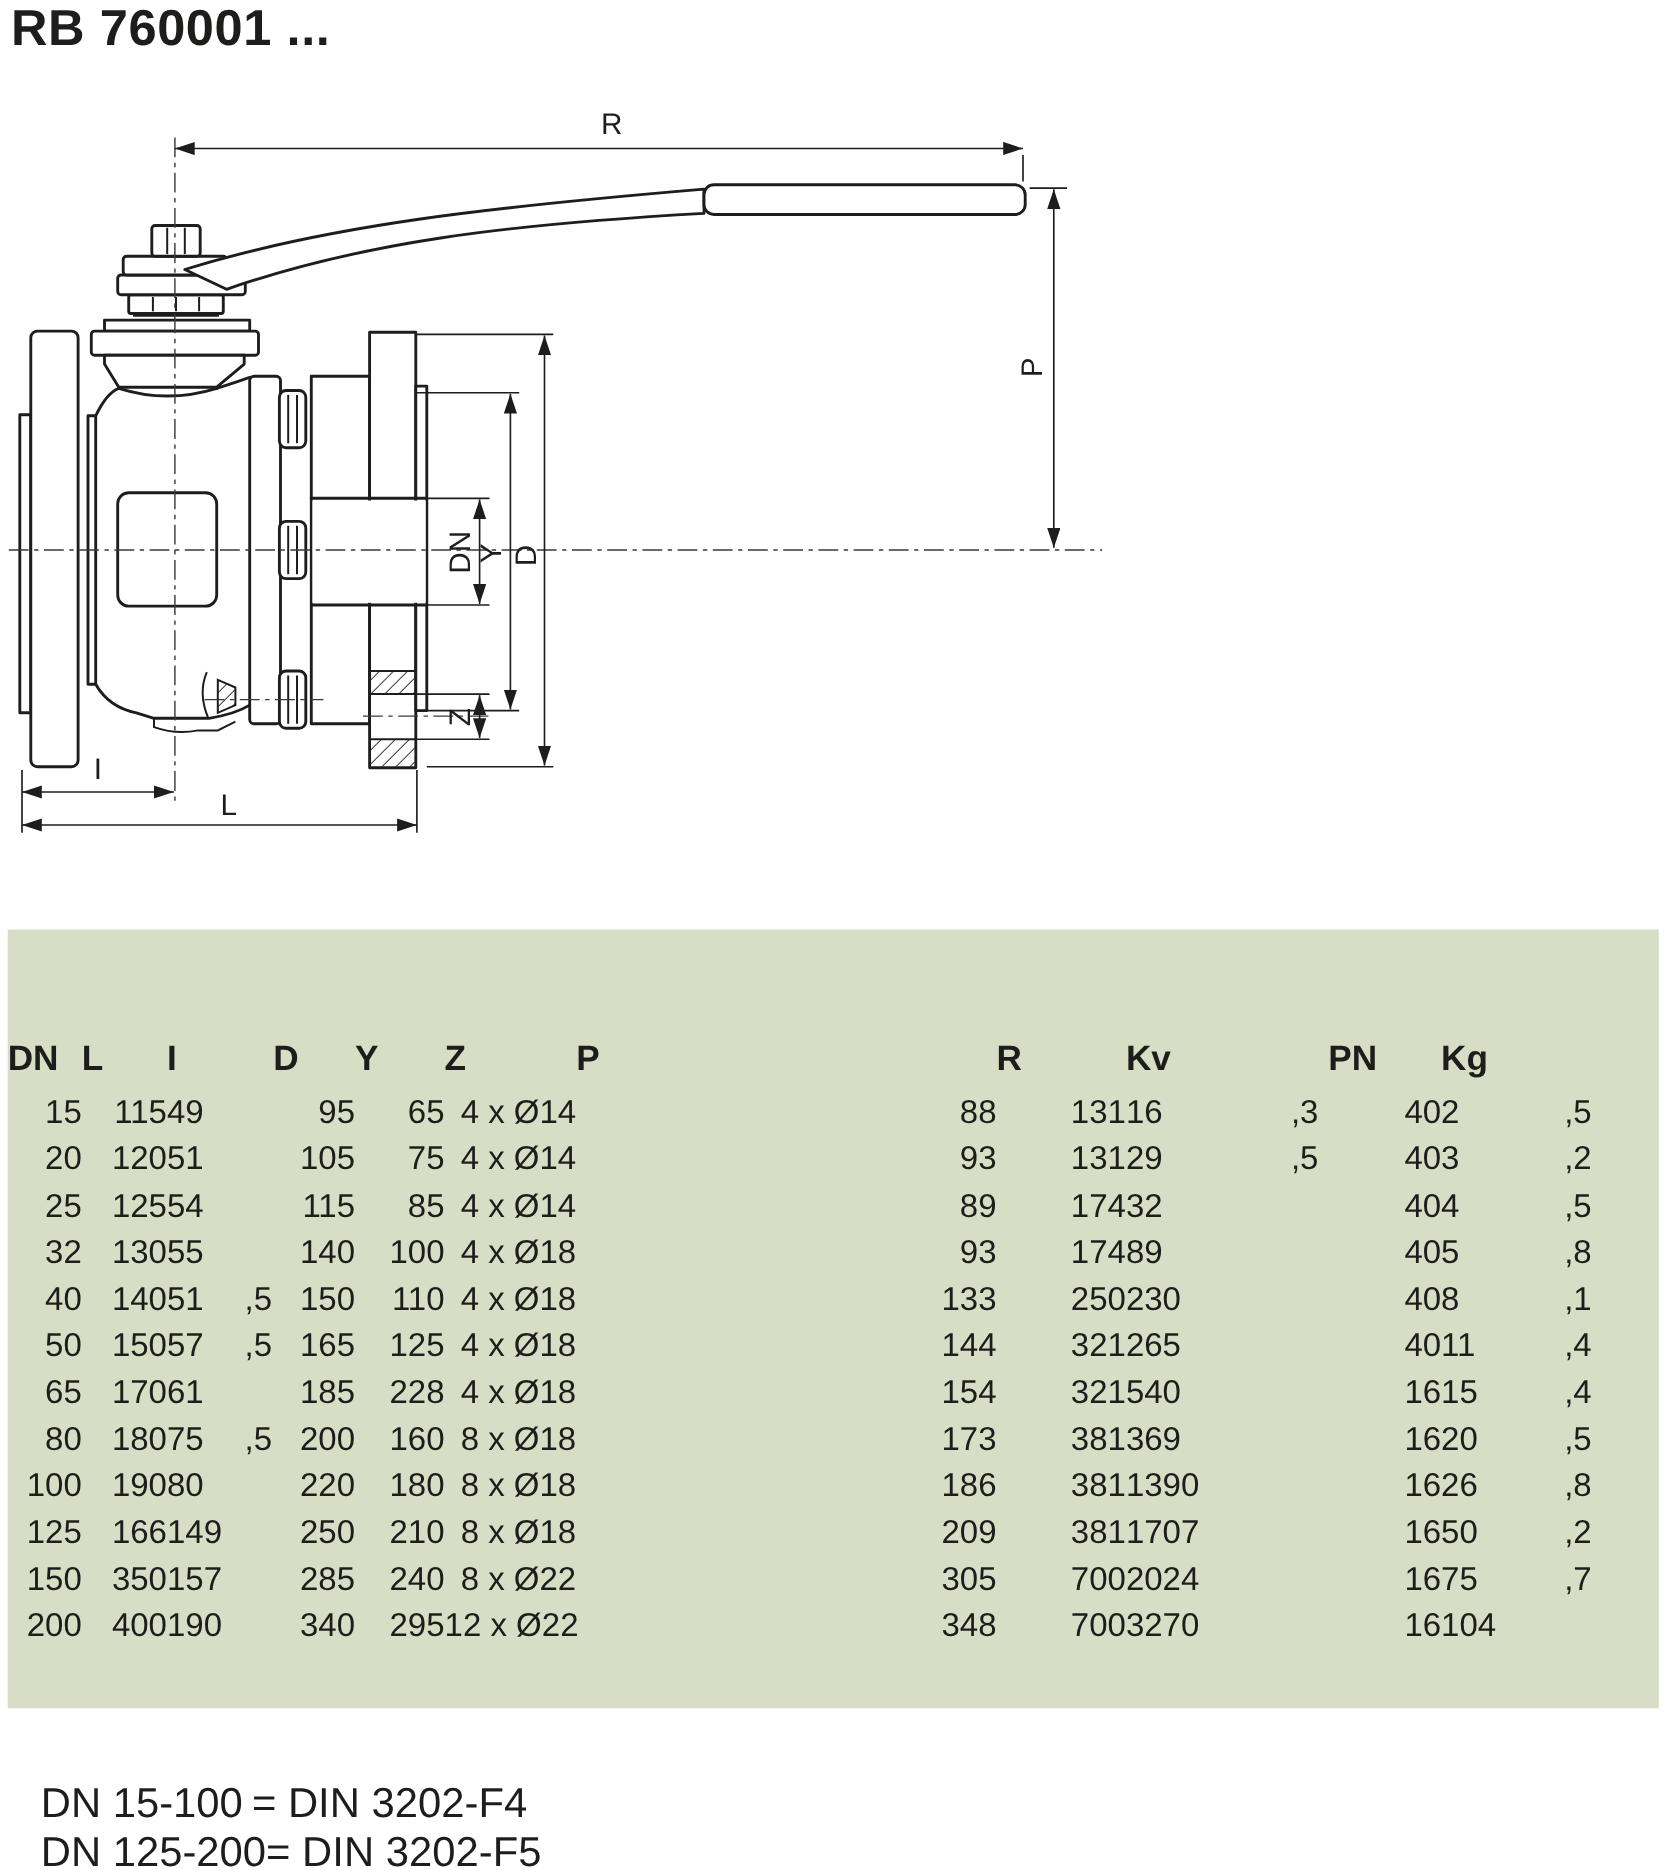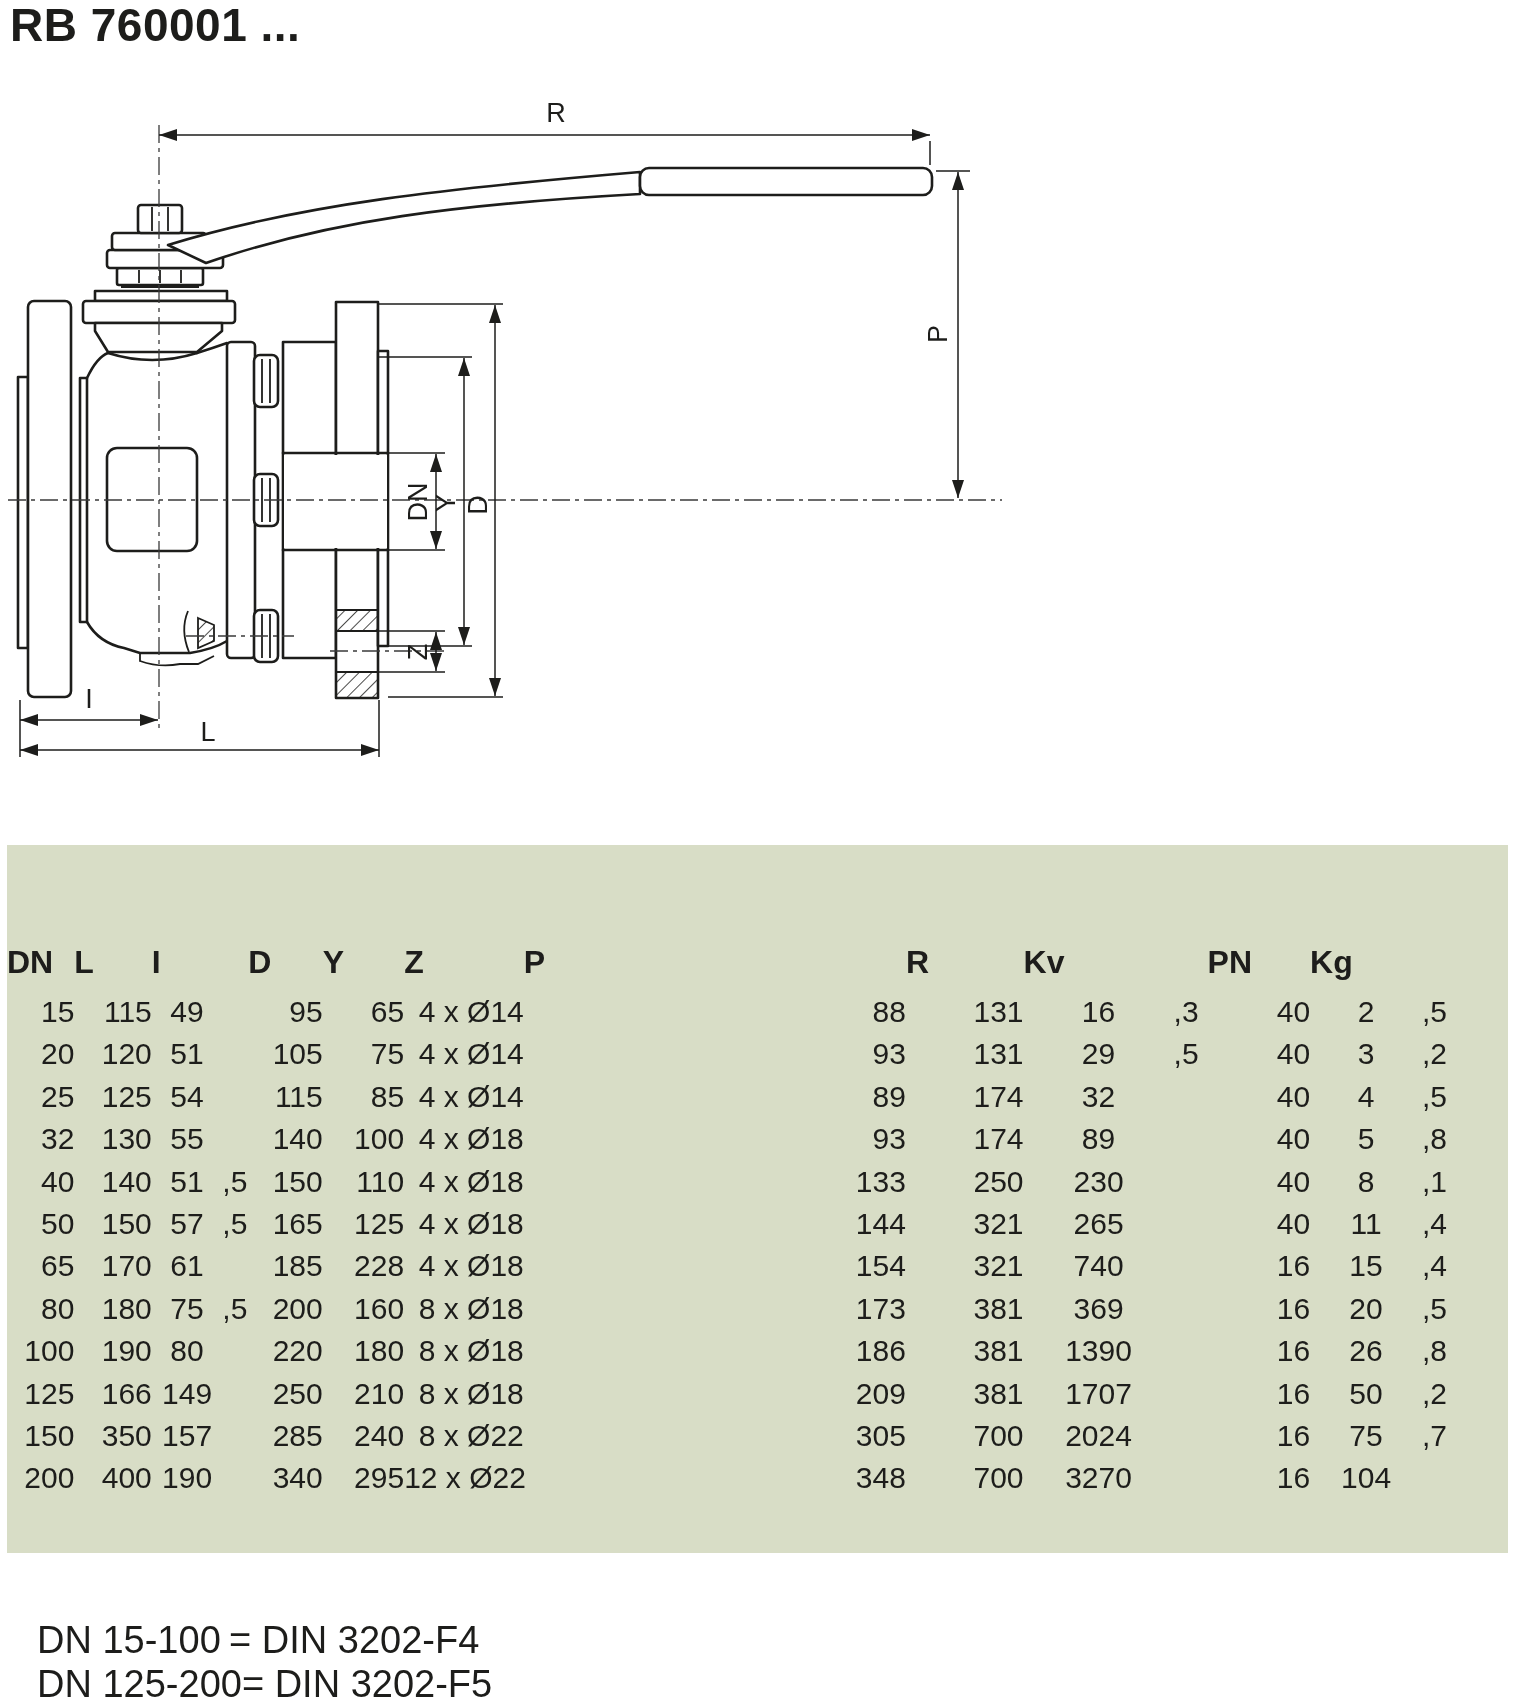--- a/index.html
+++ b/index.html
@@ -32,21 +32,21 @@
   th.c0{padding-left:20px}th.c1{padding-left:33px}th.c2{padding-left:58px}
   th.c3{padding-left:33px}th.c4{padding-left:41px}th.c5{padding-left:29px}
   th.c6{padding-left:326px}th.c7{padding-left:60px}th.c8{padding-left:71px}
   th.c9{padding-left:58px}th.c10{padding-left:71px}
   
   td.c0{padding-right:8px}
   td.c1,td.c3,td.c4,td.c5,td.c6,td.c7,td.c9{padding-right:7px}
   
   td.dec{text-align:left}
   td.dec .num{display:flex}
-  td.dec .ip{flex:1;text-align:center}
+  td.dec .ip{flex:1;text-align:left}
   td.dec .dp{text-align:left}
   td.c2 .dp{width:26px}td.c8 .dp{width:34px}td.c10 .dp{width:37px}
   .footnotes{position:absolute;left:37px;top:1618px;font-size:38px;line-height:44px}
   .footnotes .range{display:inline-block;min-width:192px}
 </style>
 </head>
 <body style="color: rgb(29, 29, 27);">
 
 <div class="page-title">RB 760001 ...</div>
 
@@ -388,21 +388,21 @@
               <span class="dp"></span>
             </span>
           </td>
           <td class="c3">185</td>
           <td class="c4">228</td>
           <td class="c5">4 x Ø18</td>
           <td class="c6">154</td>
           <td class="c7">321</td>
           <td class="c8 dec">
             <span class="num">
-              <span class="ip">740</span>
+              <span class="ip">540</span>
               <span class="dp"></span>
             </span>
           </td>
           <td class="c9">16</td>
           <td class="c10 dec">
             <span class="num">
               <span class="ip">15</span>
               <span class="dp">,4</span>
             </span>
           </td>

